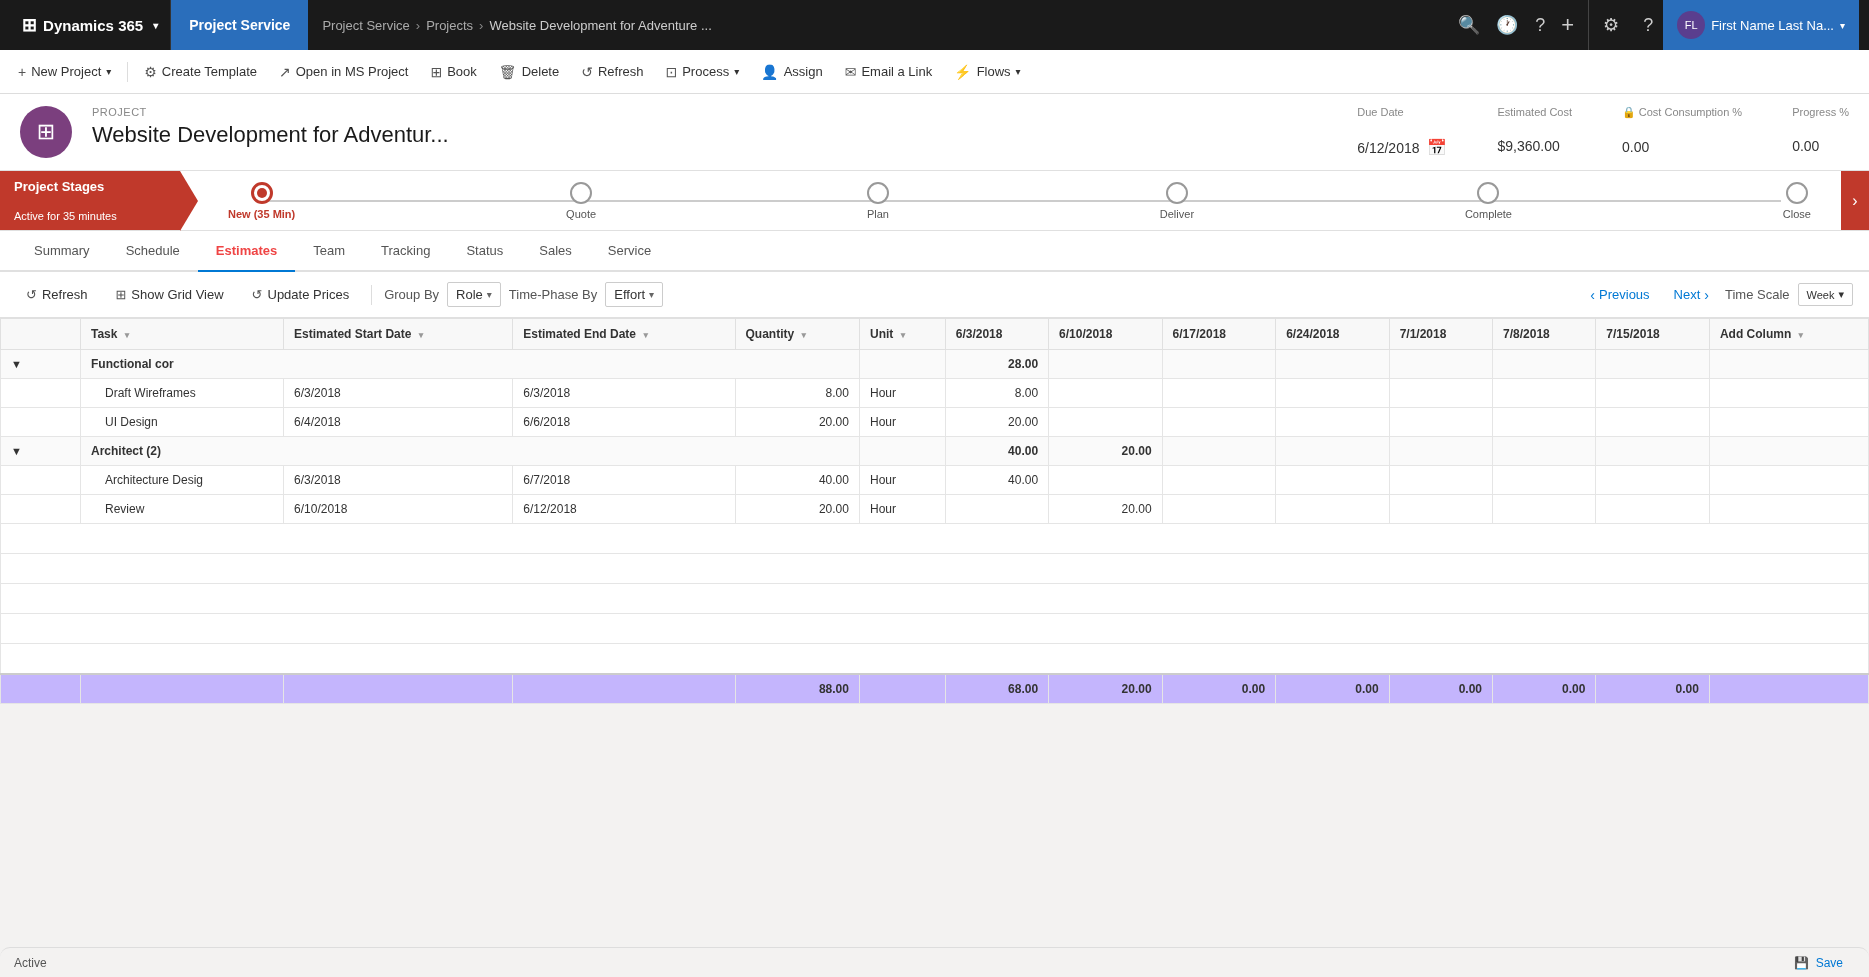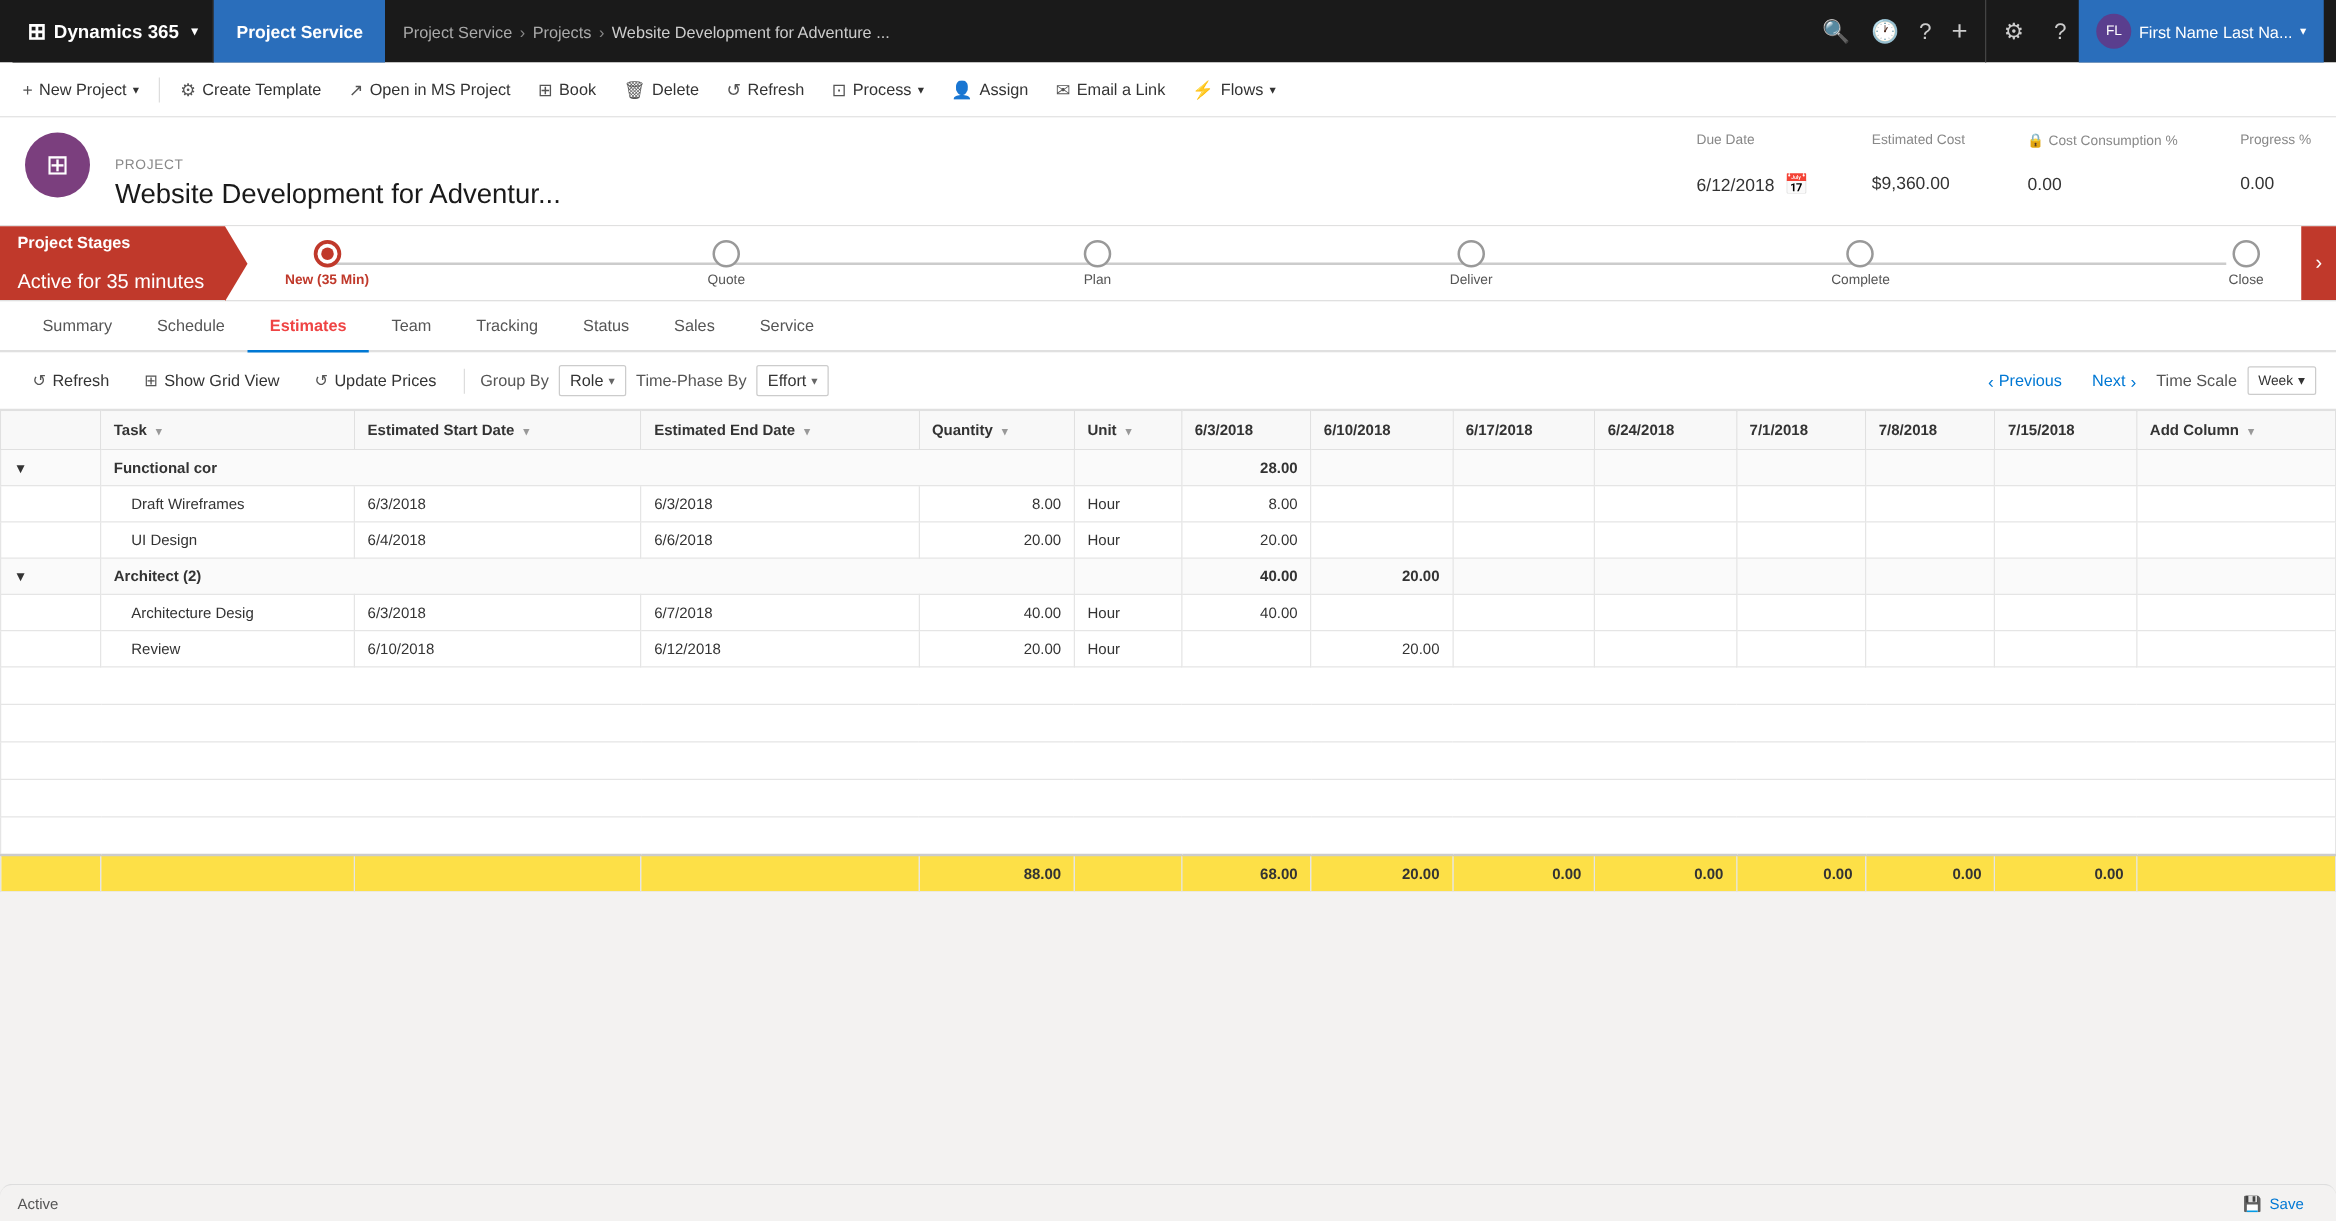--- a/index.html
+++ b/index.html
@@ -104,21 +104,21 @@
     }
     .project-icon {
       width: 52px; height: 52px;
       background: #7b3f7e;
       border-radius: 50%;
       display: flex; align-items: center; justify-content: center;
       color: #fff; font-size: 22px;
       flex-shrink: 0;
     }
     .project-info { flex: 1; }
-    .project-label { font-size: 11px; color: #888; text-transform: uppercase; letter-spacing: 0.5px; margin-top: 20px; }
+    .project-label { font-size: 11px; color: #888; text-transform: uppercase; letter-spacing: 0.5px; }
     .project-name { font-size: 22px; font-weight: 300; color: #1a1a1a; margin-top: 4px; }
     .project-meta {
       display: flex;
       gap: 50px;
       margin-left: auto;
       align-items: flex-start;
     }
     .meta-item { display: flex; flex-direction: column; gap: 20px; }
     .meta-label { font-size: 11px; color: #888; }
     .meta-value { font-size: 14px; color: #333; display: flex; align-items: center; gap: 8px; }
@@ -137,21 +137,21 @@
       background: #c0392b;
       color: #fff;
       display: flex;
       flex-direction: column;
       justify-content: center;
       padding: 0 14px;
       min-width: 180px;
       font-size: 13px;
       font-weight: 600;
     }
-    .stage-label-panel .active-time { font-size: 16px; font-weight: 400; margin-top: 16px; }
+    .stage-label-panel .active-time { font-size: 11px; font-weight: 400; margin-top: 16px; }
     .stage-arrow-left {
       width: 0; height: 0;
       border-top: 30px solid transparent;
       border-bottom: 30px solid transparent;
       border-left: 18px solid #c0392b;
       flex-shrink: 0;
     }
     .stage-track {
       flex: 1;
       display: flex;
@@ -324,21 +324,21 @@
       color: #333;
       white-space: nowrap;
     }
     .grid-table .row-group td {
       font-weight: 600;
       background: #fafafa;
     }
     .grid-table .row-group td.num-col { text-align: right; }
     .grid-table td.num-col { text-align: right; }
     .grid-table .summary-row td {
-      background: #fde047;
+      background: #c4b5fd;
       font-weight: 600;
       border-top: 2px solid #ccc;
     }
     .grid-table .summary-row td.num-col { text-align: right; }
     .expand-icon { margin-right: 6px; cursor: pointer; font-size: 11px; }
     .indent { padding-left: 24px !important; }
 
     
     .status-bar {
       position: fixed;

